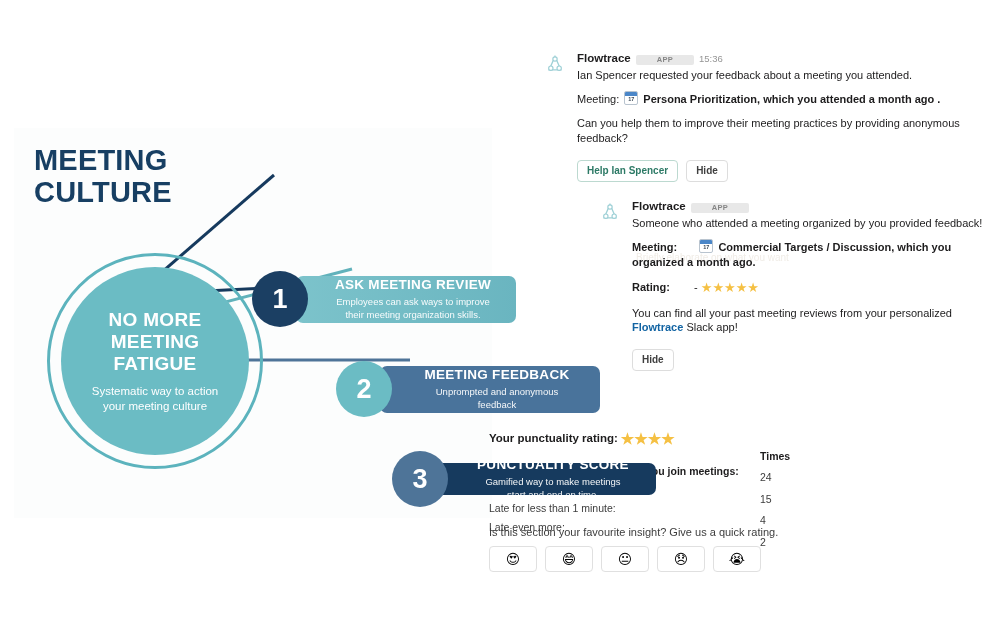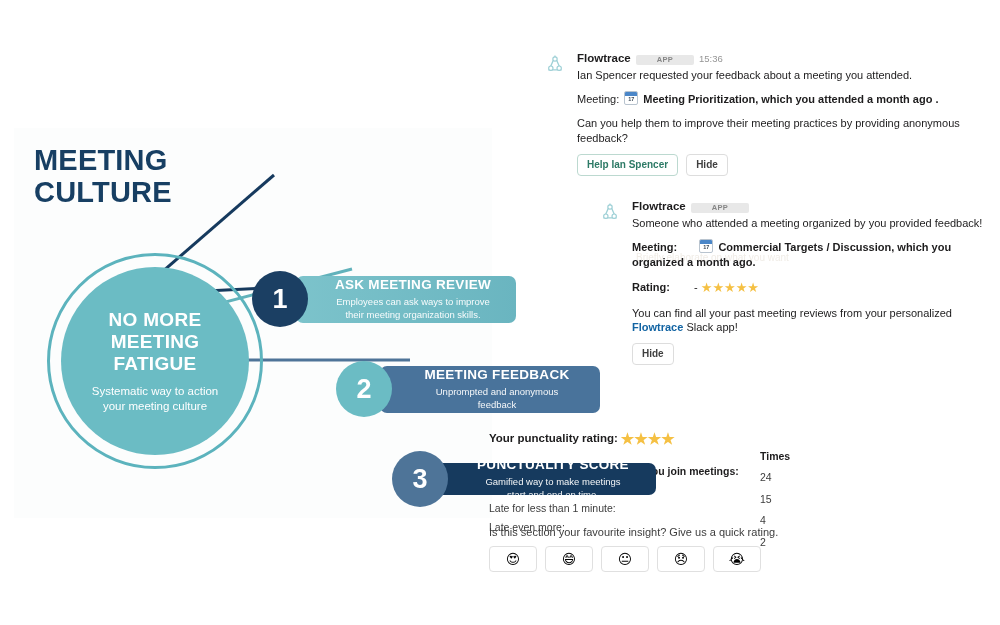--- a/index.html
+++ b/index.html
@@ -81,21 +81,21 @@
   .mline.tight{margin-bottom:7px;}
   .lbl{font-weight:bold;}
   .cal{
     display:inline-block;width:12px;height:12px;vertical-align:-2px;
     border-radius:2px;background:#ffffff;border:1px solid #b9c4cf;
     position:relative;overflow:hidden;margin:0 2px;
   }
   .cal:before{content:"";position:absolute;left:0;top:0;right:0;height:4px;background:#4a86c8;}
   .cal:after{content:"17";position:absolute;left:0;right:0;top:4px;
     font-size:5.5px;text-align:center;color:#3c4a57;font-weight:bold;line-height:7px;}
-  .btnrow{display:flex;gap:8px;margin-top:8px;}
+  .btnrow{display:flex;gap:8px;margin-top:14px;}
   .sbtn{
     border:1px solid #dddddd;border-radius:4px;background:#ffffff;
     font-size:10px;font-weight:bold;padding:5px 9px;line-height:1;
     color:#3f3f3f;cursor:pointer;font-family:"Liberation Sans",sans-serif;
   }
   .sbtn.primary{color:#2d7a66;border-color:#bcd9d0;}
   .stars{color:#f5c043;letter-spacing:0px;font-size:13px;vertical-align:-1px;}
   .link{color:#1264a3;font-weight:bold;}
   .ghost{
     position:absolute;left:636px;top:252px;font-size:10px;
@@ -202,21 +202,21 @@
   <div class="body">
     <div class="mhead">
       <span class="mname">Flowtrace</span>
       <span class="appbadge">APP</span>
       <span class="mtime">15:36</span>
     </div>
     <p class="mline">Ian Spencer requested your feedback about a meeting you attended.</p>
     <p class="mline">
       <span>Meeting:</span>
       <span class="cal"></span>
-      <span class="lbl">Meeting Prioritization, which you attended a month ago .</span>
+      <span class="lbl">Persona Prioritization, which you attended a month ago .</span>
     </p>
     <p class="mline tight">Can you help them to improve their meeting practices by providing anonymous feedback?</p>
     <div class="btnrow">
       <button class="sbtn primary">Help Ian Spencer</button>
       <button class="sbtn">Hide</button>
     </div>
   </div>
 </div>
 
 <div class="ghost">Briefly elaborate on what you want</div>

